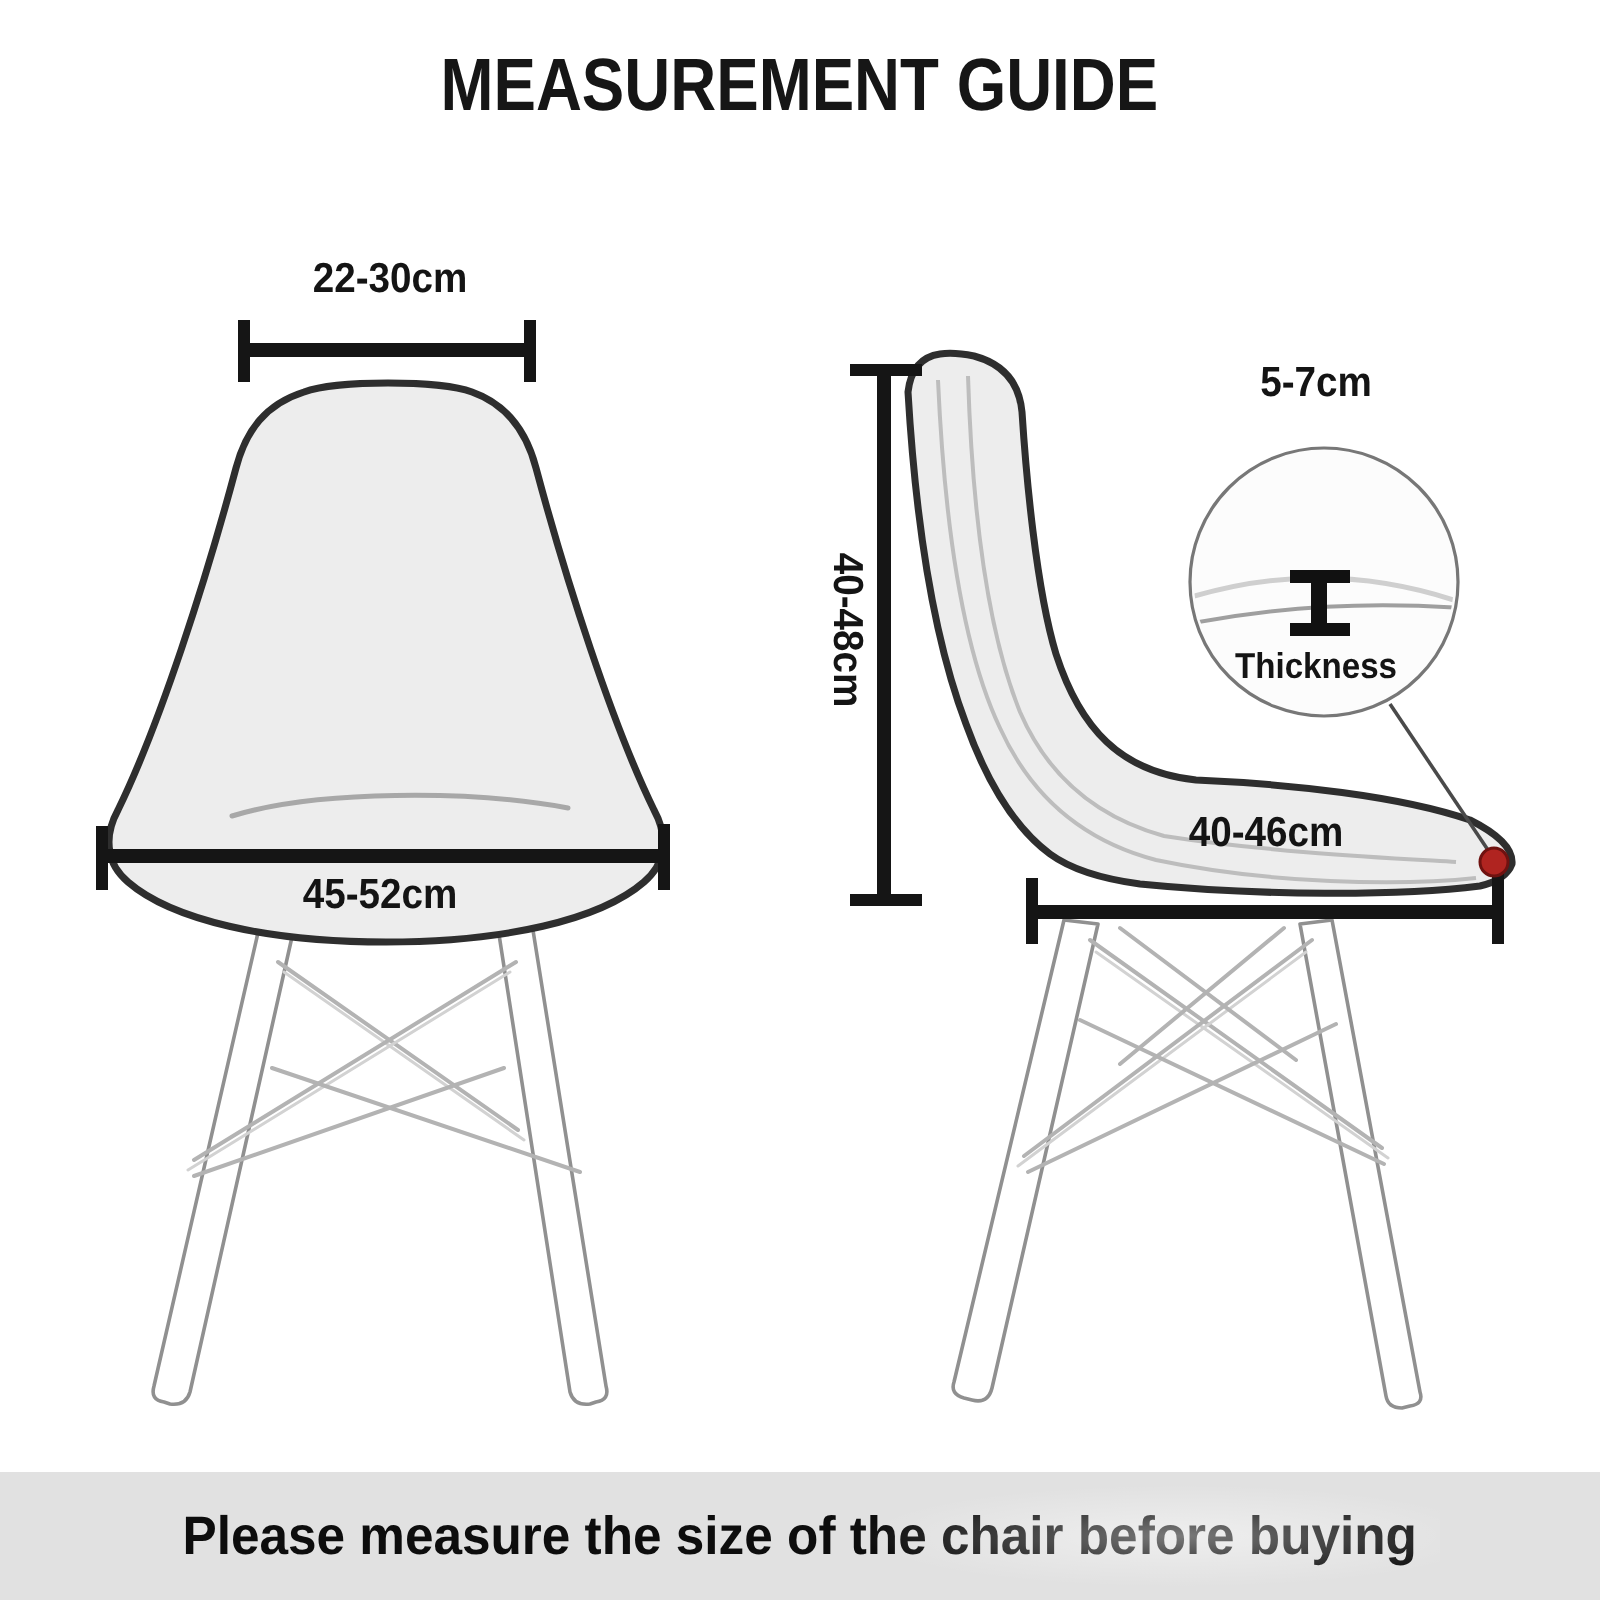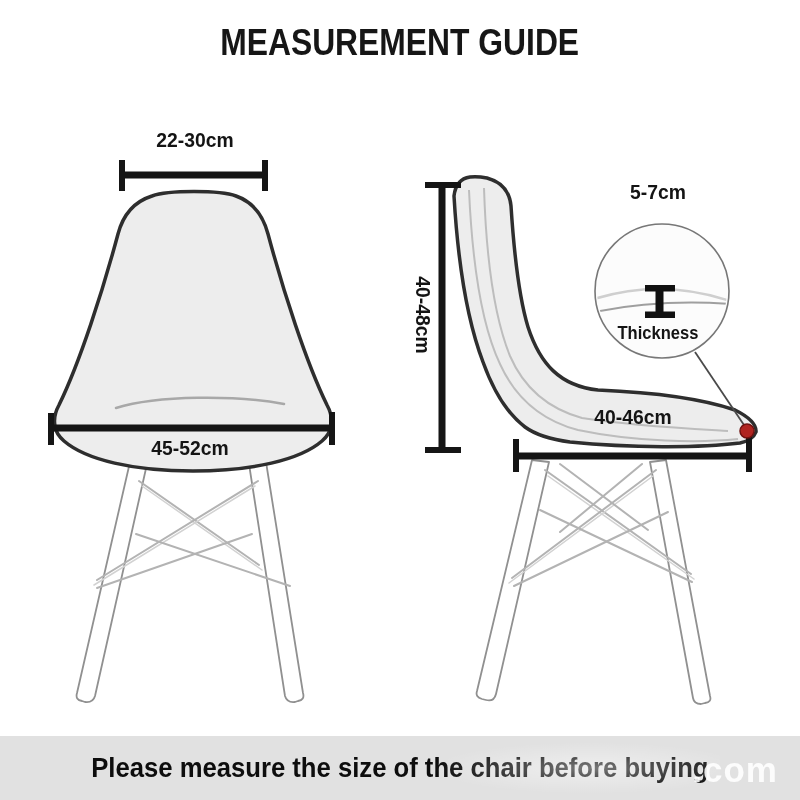--- a/index.html
+++ b/index.html
@@ -142,16 +142,15 @@
     <div class="lbl" style="left:115px;top:424px;">45-52cm</div>
     <div class="lbl vert" style="left:363px;top:290px;">40-48cm</div>
     <div class="lbl" style="left:558px;top:393px;">40-46cm</div>
     <div class="lbl" style="left:583px;top:168px;">5-7cm</div>
     <div class="lbl small" style="left:583px;top:311px;">Thickness</div>
   </div>
 
   <div class="footer">
     <span class="footer-msg">Please measure the size of the chair before buying</span>
     <span class="smudge"></span>
-    <span class="watermark">.com</span>
   </div>
 
 </div>
 
 </body></html>

